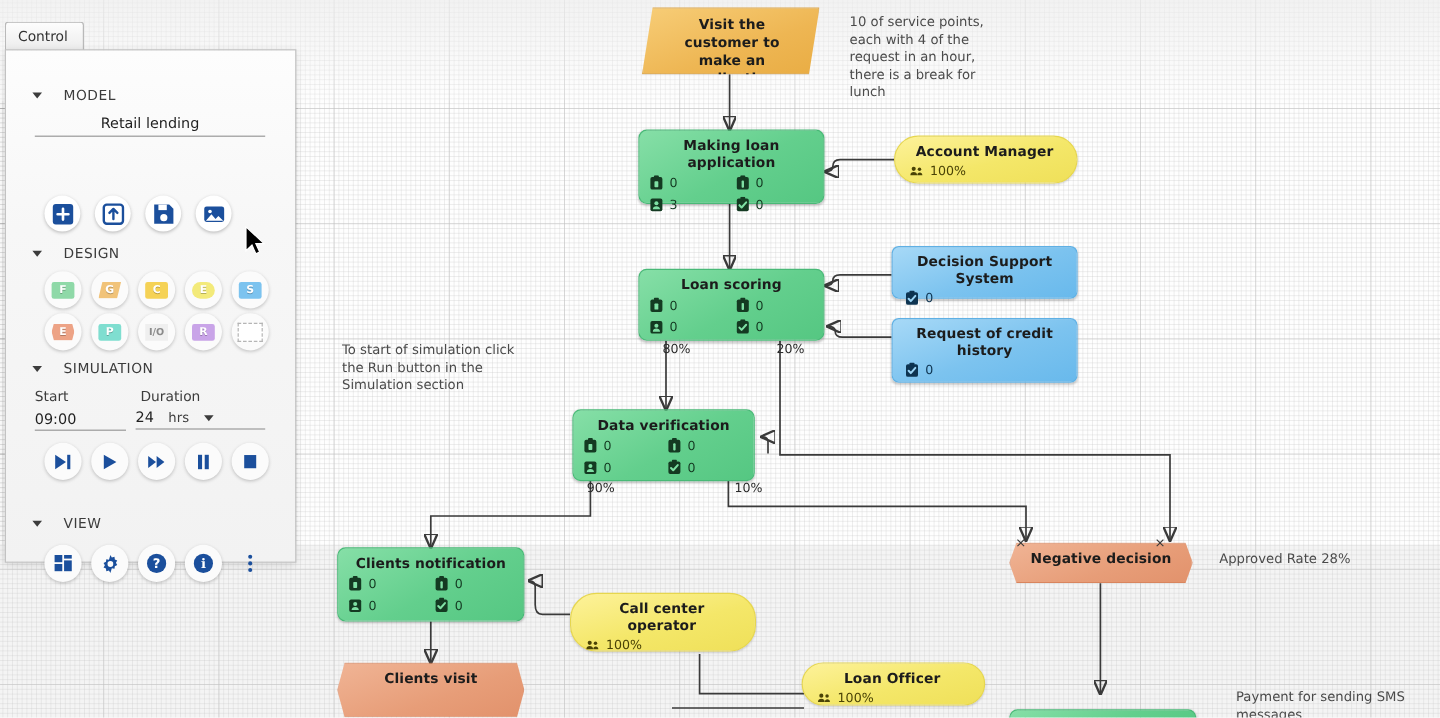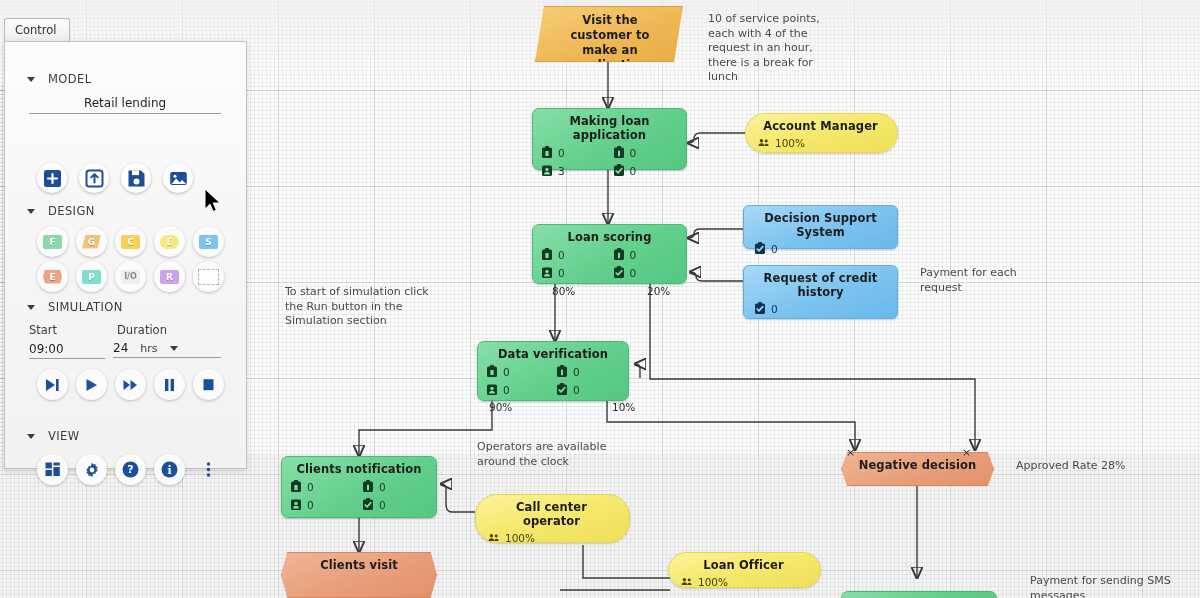--- a/index.html
+++ b/index.html
@@ -113,21 +113,21 @@
   }
   .panel{
     position:absolute;left:4px;top:41px;width:243px;height:428px;
     background:linear-gradient(#fdfdfd 0%,#f7f7f7 35%,#f2f2f2 100%);
     border:1px solid #c2c2c2;
     box-shadow:0 2px 7px rgba(0,0,0,.13);
     box-sizing:border-box;
   }
   .sec-head{
     margin:0;padding:0;font-size:11.5px;color:#3c3c3c;letter-spacing:.4px;
-    display:flex;align-items:center;gap:13px;
+    display:flex;align-items:center;gap:18px;
   }
   .caret{display:inline-block;width:0;height:0;border-left:4.5px solid transparent;
     border-right:4.5px solid transparent;border-top:5px solid #3c3c3c;}
   .model-name{
     font-size:12px;color:#1f1f1f;border-bottom:1px solid #9a9a9a;
     padding:2px 0 3px 0;
   }
   .iconrow{display:flex;gap:12px;}
   .cbtn{
     width:30px;height:30px;border-radius:50%;
@@ -440,22 +440,20 @@
   <div class="edge-label" style="left:552px;top:285px;">80%</div>
   <div class="edge-label" style="left:647px;top:285px;">20%</div>
   <div class="edge-label" style="left:489px;top:401px;">90%</div>
   <div class="edge-label" style="left:612px;top:401px;">10%</div>
 
   <div class="xmark" style="left:846px;top:447px;">×</div>
   <div class="xmark" style="left:962px;top:447px;">×</div>
 
   <div class="note" style="left:708px;top:12px;width:136px;">10 of service points, each with 4 of the request in an hour, there is a break for lunch</div>
   <div class="note" style="left:285px;top:285px;width:160px;">To start of simulation click the Run button in the Simulation section</div>
-  <div class="note" style="left:920px;top:266px;width:120px;">Payment for each request</div>
-  <div class="note" style="left:477px;top:440px;width:150px;">Operators are available around the clock</div>
   <div class="note" style="left:1016px;top:459px;width:150px;">Approved Rate 28%</div>
   <div class="note" style="left:1030px;top:574px;width:150px;">Payment for sending SMS messages</div>
 
   <div class="tabstrip">
     <div class="tab">Control</div>
   </div>
 
   <div class="panel">
 
     <div style="position:absolute;left:22px;top:30px;" class="sec-head">

